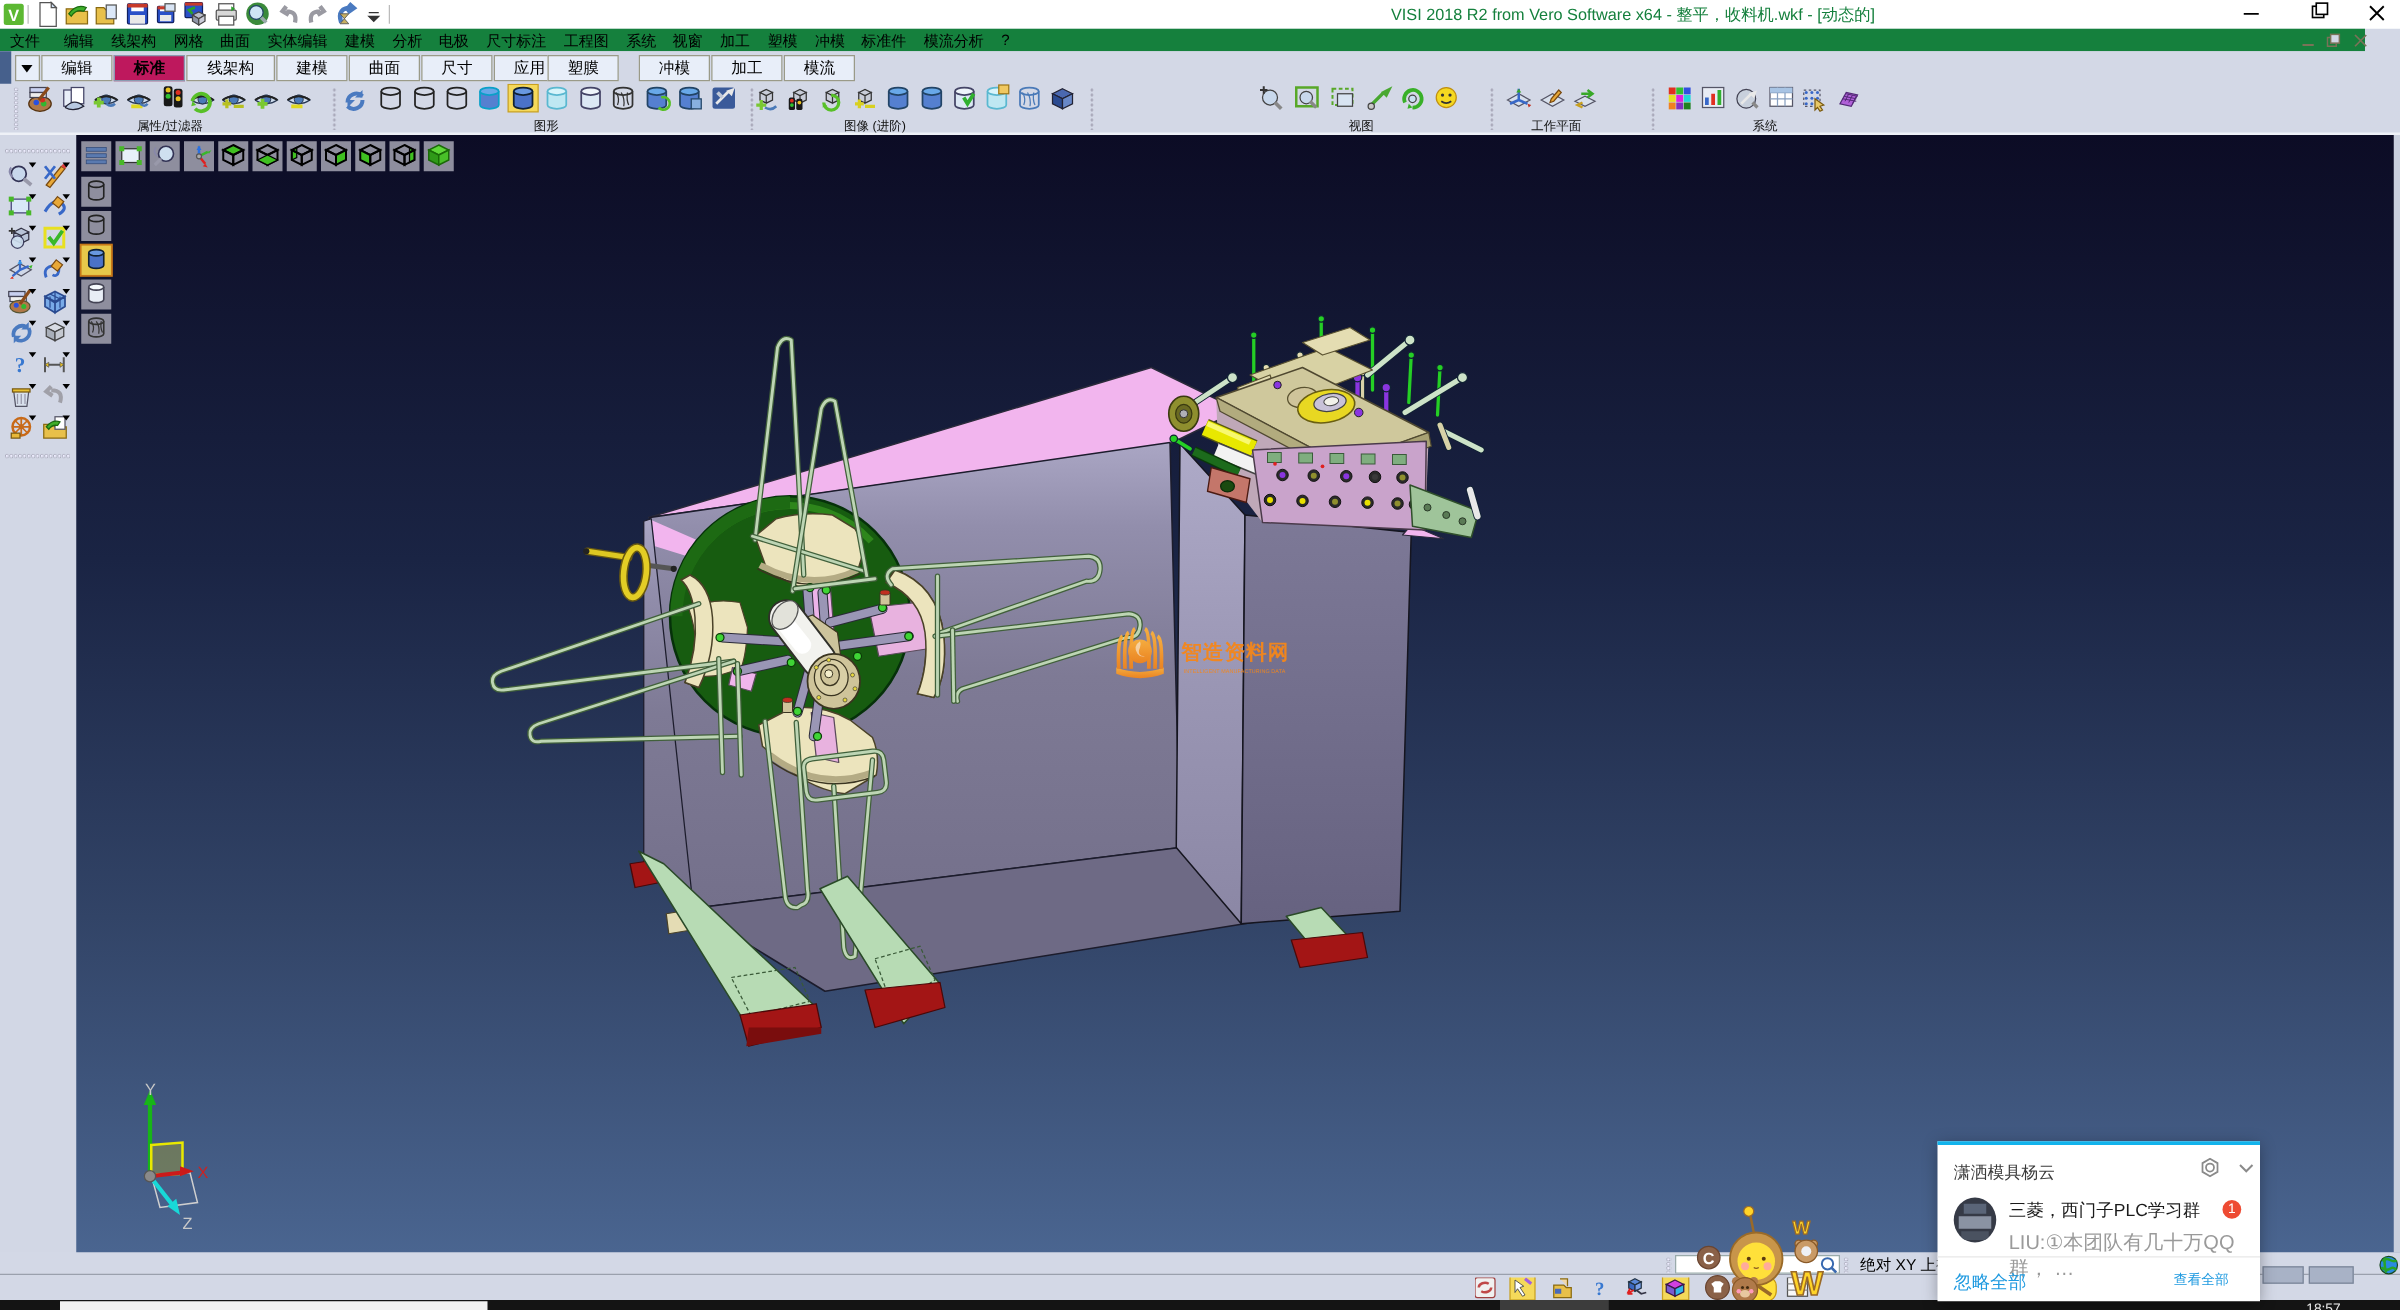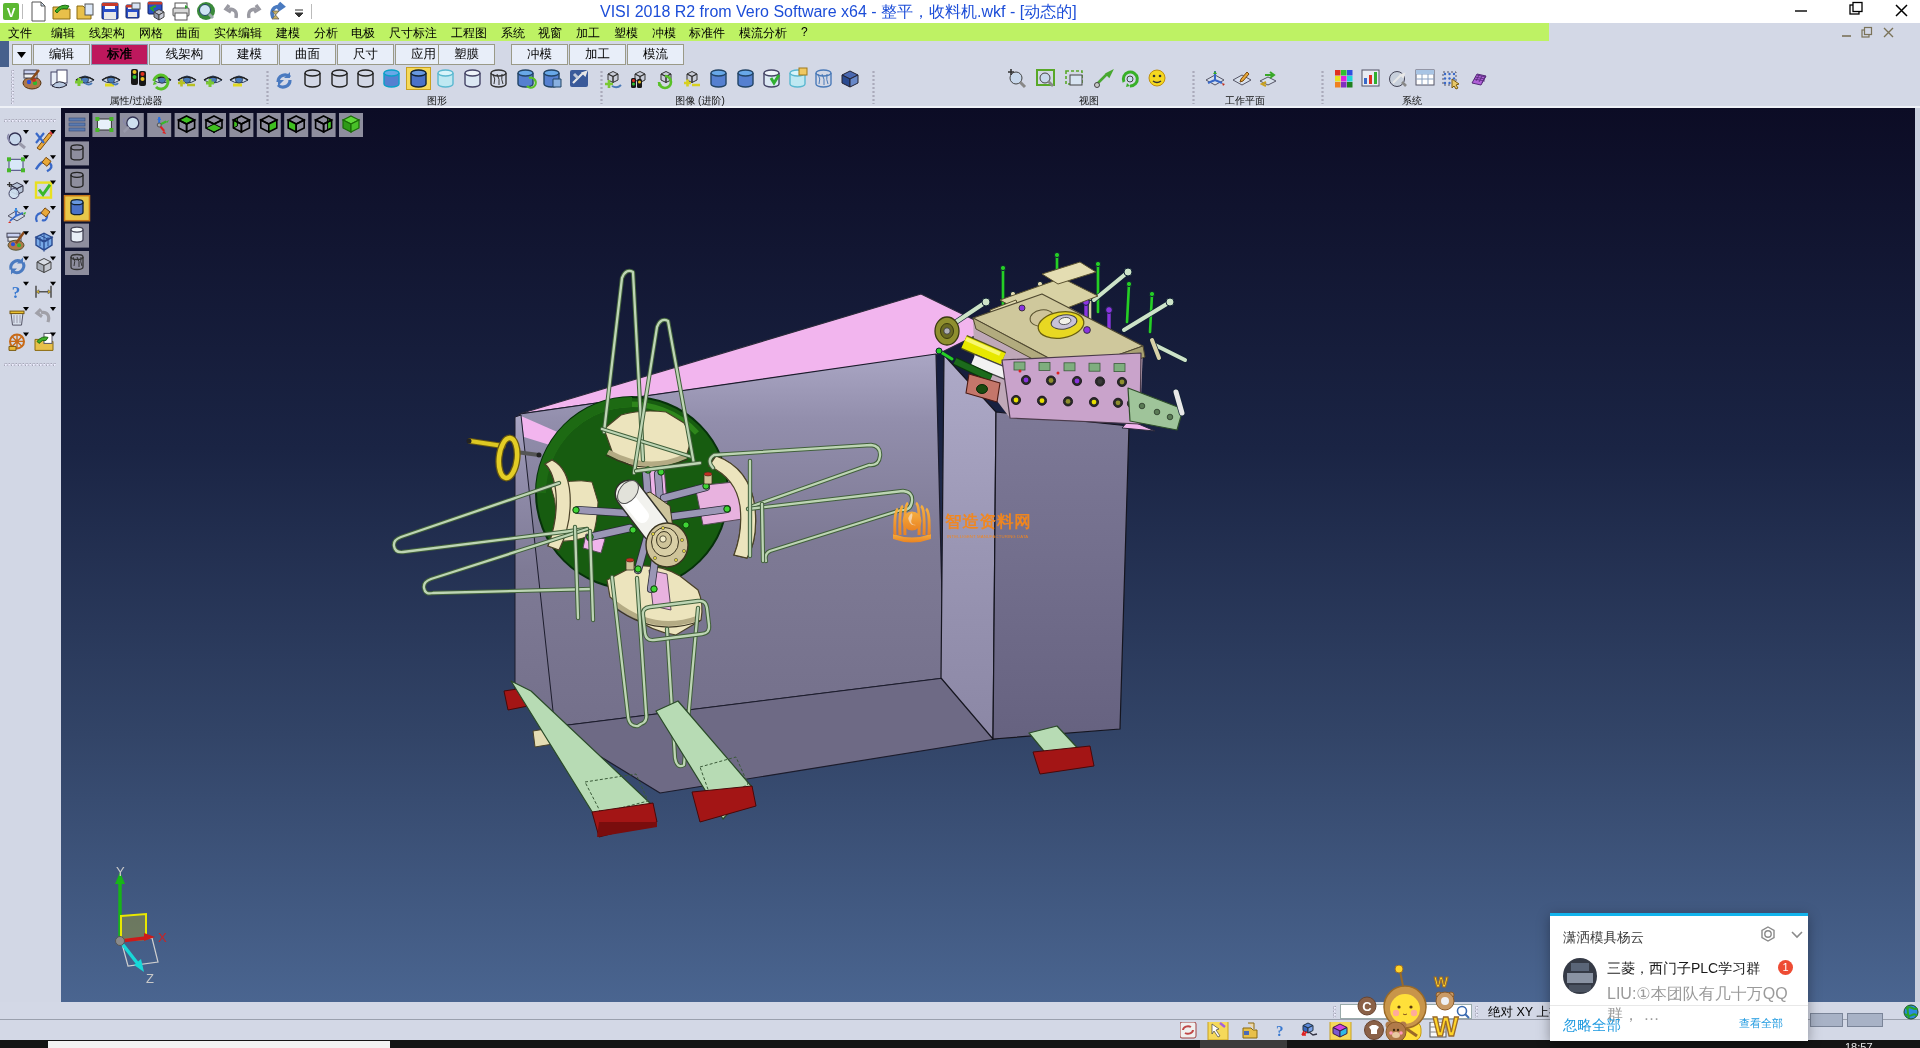--- a/index.html
+++ b/index.html
@@ -1,39 +1,39 @@
 <!DOCTYPE html>
 <html><head><meta charset="utf-8"><style>
 *{margin:0;padding:0;box-sizing:border-box}
 html,body{width:1920px;height:1048px;overflow:hidden;font-family:"Liberation Sans",sans-serif}
 #app{position:relative;width:1920px;height:1048px;background:#d3d8e6}
 .abs{position:absolute}
 #titlebar{left:0;top:0;width:1920px;height:23px;background:#fff}
-#menubar{left:0;top:23px;width:1549px;height:18px;background:#bef264;font-size:12px;color:#000}
+#menubar{left:0;top:23px;width:1892px;height:18px;background:#15803d;font-size:12px;color:#000}
 .mi{position:absolute;top:2px}
 #tabrow{left:0;top:41px;width:1920px;height:26px;background:#d3d8e6}
 .tab{position:absolute;top:3px;height:21px;border:1px solid #9a9a88;background:#e8eef9;font-size:12.5px;color:#000;text-align:center;line-height:19px}
 .tab.act{background:#be185d;font-weight:bold;border-color:#8a9ab0}
 #ribbon{left:0;top:67px;width:1920px;height:41px;background:#d3d8e6;border-bottom:2px solid #eef1f7}
 .rlabel{position:absolute;top:27px;font-size:10px;color:#111;text-align:center;white-space:nowrap;transform:translateX(-50%)}
 .rsep{position:absolute;top:3px;height:34px;width:3px;background-image:radial-gradient(circle at 1.5px 2px,#aab 1px,transparent 1.3px);background-size:3px 4px}
 .grip{position:absolute;background-image:radial-gradient(circle at 1.5px 1.5px,#eef 0.8px,#99a 1.3px,transparent 1.6px);background-size:3.5px 3.5px}
 #frameL{left:0;top:41px;width:9px;height:67px;background:#46608c}
 #sidebar{left:0;top:108px;width:61px;height:894px;background:#d2d7e5}
 #viewport{left:61px;top:108px;width:1859px;height:894px;background:linear-gradient(#0c0c25,#1a2444 38%,#324467 70%,#4a6590)}
 #status1{left:0;top:1002px;width:1920px;height:18px;background:#d3d8e6;border-bottom:1px solid #9aa0ad}
 #status2{left:0;top:1021px;width:1920px;height:19px;background:#d3d8e6;font-size:12px;color:#000}
 #taskbar{left:0;top:1040px;width:1920px;height:8px;background:#141414}
 #popup{left:1550px;top:913px;width:258px;height:128px;background:#fff;border-top:3px solid #12b3ec;box-shadow:0 3px 12px rgba(0,0,0,.35);font-family:Liberation Sans, sans-serif}
 .sep2{display:inline-block;width:1px;height:13px;background:#8a8fa0;vertical-align:middle}
 </style></head><body>
 <div id="app">
 
 <div id="titlebar" class="abs"></div>
-<div class="abs" style="left:600px;top:0;width:900px;height:23px;text-align:left;font-size:16px;line-height:23px;color:#1d4ed8">VISI 2018 R2 from Vero Software x64 - 整平，收料机.wkf - [动态的]</div>
+<div class="abs" style="left:600px;top:0;width:900px;height:23px;text-align:right;font-size:13px;line-height:23px;color:#15803d">VISI 2018 R2 from Vero Software x64 - 整平，收料机.wkf - [动态的]</div>
 <svg class="abs" style="left:0;top:0" width="380" height="23">
 <rect x="3" y="3" width="16" height="17" rx="2" fill="#5cb832"></rect>
       <text x="11" y="17" font-size="13" font-weight="bold" fill="#fff" text-anchor="middle">V</text>
 <line x1="22.5" y1="4" x2="22.5" y2="19" stroke="#bbb"></line>
 <g transform="translate(30,2)">
         <path d="M2 0 h9 l4 4 v15 h-13 z" fill="#fff" stroke="#555"></path>
         <path d="M11 0 l4 4 h-4 z" fill="#cfe0f5" stroke="#555"></path>
       </g>
 <g transform="translate(53,3)">
         <path d="M0 4 h7 l2 2 h8 v10 h-17 z" fill="#e8c04a" stroke="#8a6a10"></path>

